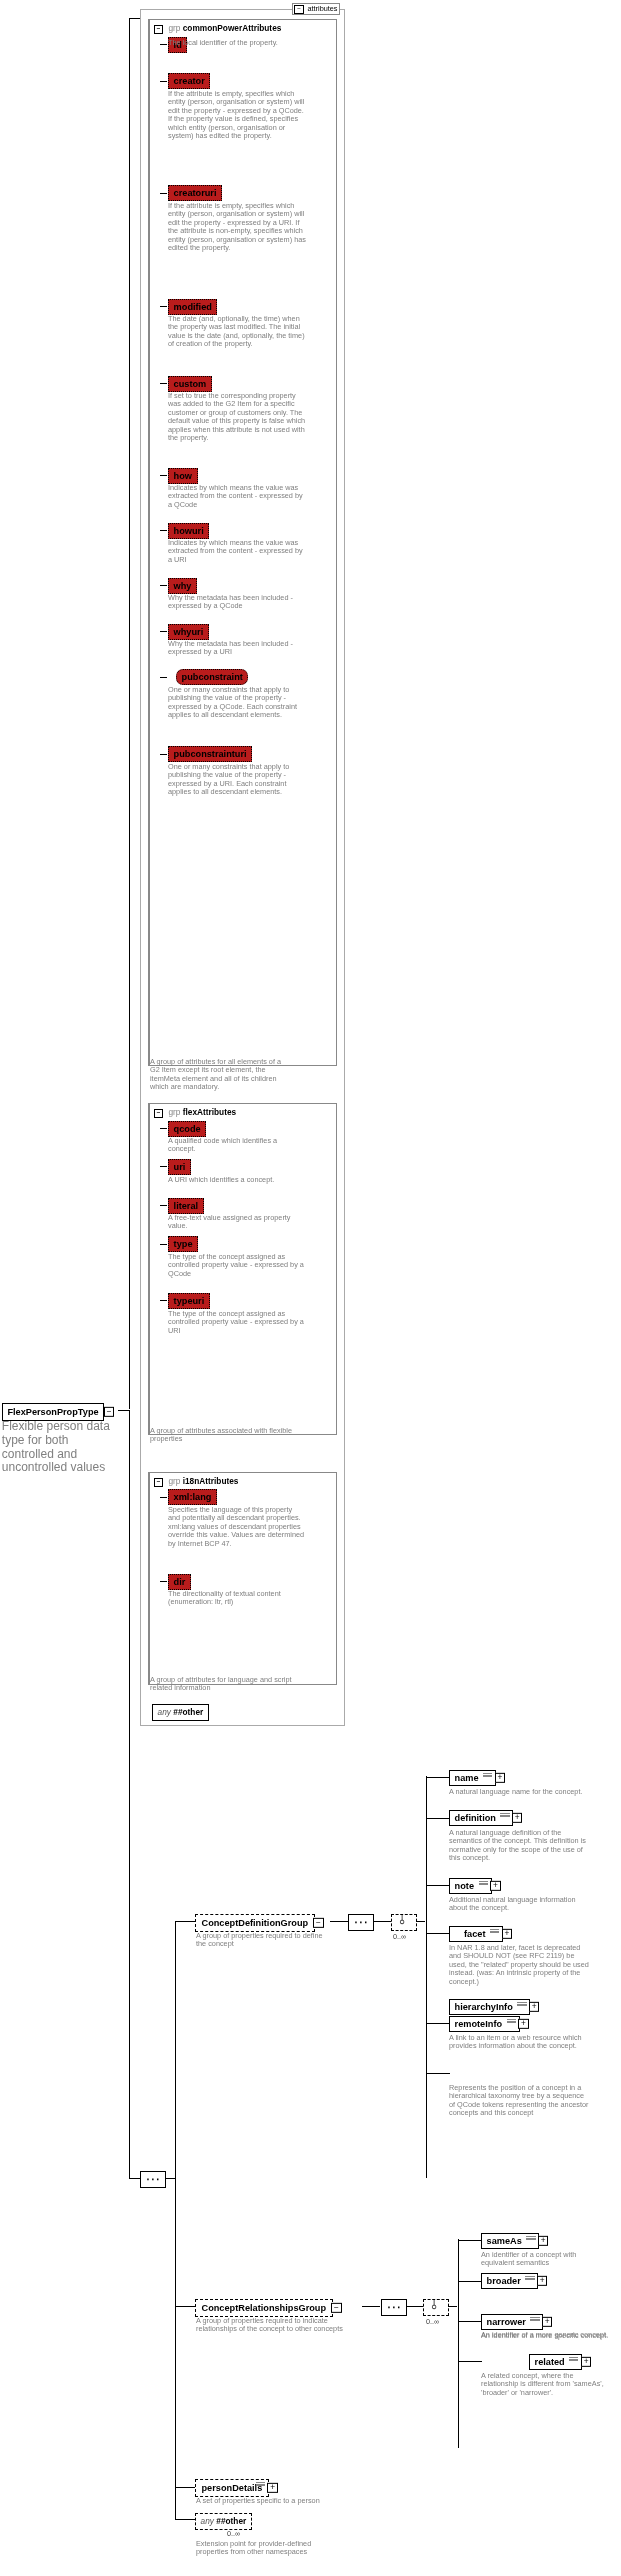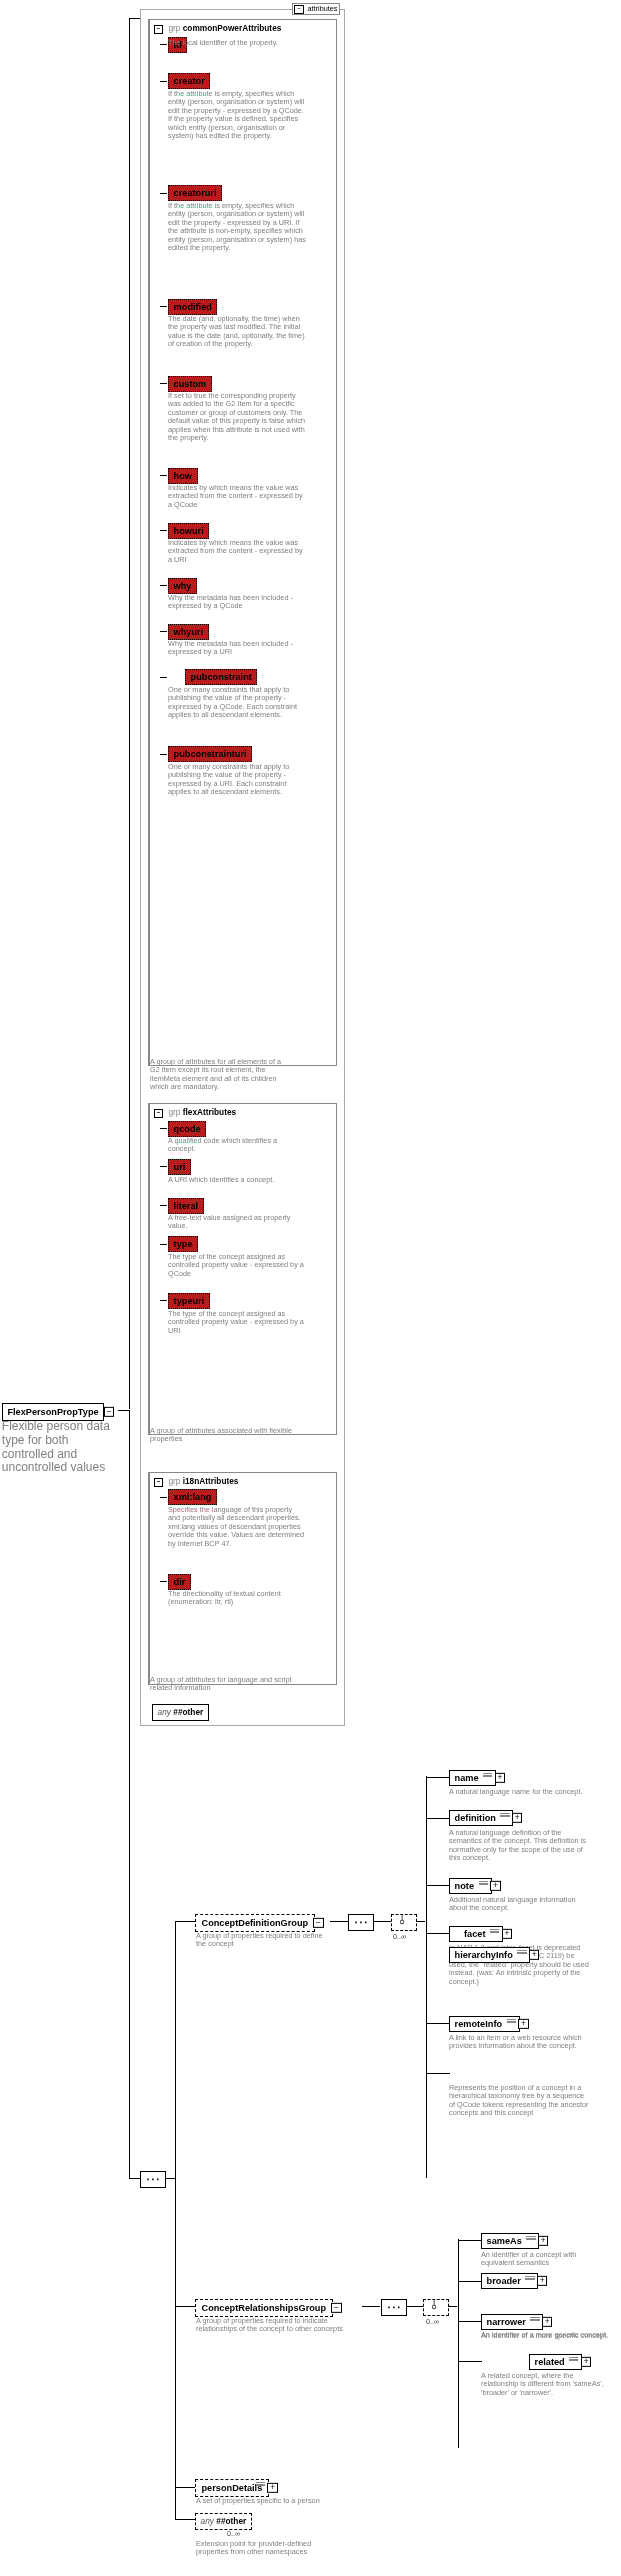--- a/index.html
+++ b/index.html
@@ -242,21 +242,21 @@
       <div class="vline-black" style="left: 160px;"></div>
       <div class="hline-black" style="left: 160px; top: 530px; width: 7.3px;"></div>
       <div class="dotted-box" style="position: absolute; left: 168px; top: 578px;"><b>why</b></div>
       <div class="doc-text" style="left: 168px; top: 594px; width: 138px;">Why the metadata has been included - expressed by a QCode</div>
       <div class="vline-black" style="left: 160px;"></div>
       <div class="hline-black" style="left: 160px; top: 585px; width: 7.3px;"></div>
       <div class="dotted-box" style="position: absolute; left: 168px; top: 624px;"><b>whyuri</b></div>
       <div class="doc-text" style="left: 168px; top: 640px; width: 138px;">Why the metadata has been included - expressed by a URI</div>
       <div class="vline-black" style="left: 160px;"></div>
       <div class="hline-black" style="left: 160px; top: 631px; width: 7.3px;"></div>
-      <div class="dotted-box" style="position: absolute; left: 185px; top: 669px;"><b>pubconstraint</b></div>
+      <div class="dotted-box" style="position: absolute; left: 176px; top: 669px; border-radius: 7px;"><b>pubconstraint</b></div>
       <div class="doc-text" style="left: 168px; top: 686px; width: 138px;">One or many constraints that apply to publishing the value of the property - expressed by a QCode. Each constraint applies to all descendant elements.</div>
       <div class="vline-black" style="left: 160px;"></div>
       <div class="hline-black" style="left: 160px; top: 677px; width: 7.3px;"></div>
       <div class="dotted-box" style="position: absolute; left: 168px; top: 746px;"><b>pubconstrainturi</b></div>
       <div class="doc-text" style="left: 168px; top: 763px; width: 138px;">One or many constraints that apply to publishing the value of the property - expressed by a URI. Each constraint applies to all descendant elements.</div>
       <div class="vline-black" style="left: 160px;"></div>
       <div class="hline-black" style="left: 160px; top: 754px; width: 7.3px;"></div>
     </div>
 
   <div class="doc-text-wide" style="left:150px; top:1058px;">A group of attributes for all elements of a G2 Item except its root element, the itemMeta element and all of its children which are mandatory.</div>
@@ -346,21 +346,21 @@
         </div><div class="plus-indicator">+</div></div>
       <div class="doc-text" style="left: 449px; top: 1944px; width: 142px;">In NAR 1.8 and later, facet is deprecated and SHOULD NOT (see RFC 2119) be used, the "related" property should be used instead. (was: An intrinsic property of the concept.)</div>
       <div class="hline-black" style="left: 426px; top: 2023px; width: 24px;"></div>
       <div class="solid-box" style="position: absolute; left: 449px; top: 2016px; padding-right: 16.5px;"><b>remoteInfo</b><div class="lines-indicator">
           <span></span>
           <span></span>
           <span></span>
         </div><div class="plus-indicator">+</div></div>
       <div class="doc-text" style="left: 449px; top: 2034px; width: 142px;">A link to an item or a web resource which provides information about the concept.</div>
       <div class="hline-black" style="left: 426px; top: 2073px; width: 24px;"></div>
-      <div class="solid-box" style="position: absolute; left: 449px; top: 1947px; padding-right: 16.5px;"><b>hierarchyInfo</b><div class="lines-indicator">
+      <div class="solid-box" style="position: absolute; left: 449px; top: 1999px; padding-right: 16.5px;"><b>hierarchyInfo</b><div class="lines-indicator">
           <span></span>
           <span></span>
           <span></span>
         </div><div class="plus-indicator">+</div></div>
       <div class="doc-text" style="left: 449px; top: 2084px; width: 142px;">Represents the position of a concept in a hierarchical taxonomy tree by a sequence of QCode tokens representing the ancestor concepts and this concept</div>
     </div>
 
   <div class="hline-black" style="left:175px; top:2306px; width:20px;"></div>
   <div class="dashed-box" style="position:absolute; left:195px; top:2299px; padding:2.8px 5.5px;">
     <span style="font-weight:bold;margin-top:34px;">ConceptRelationshipsGroup</span>

